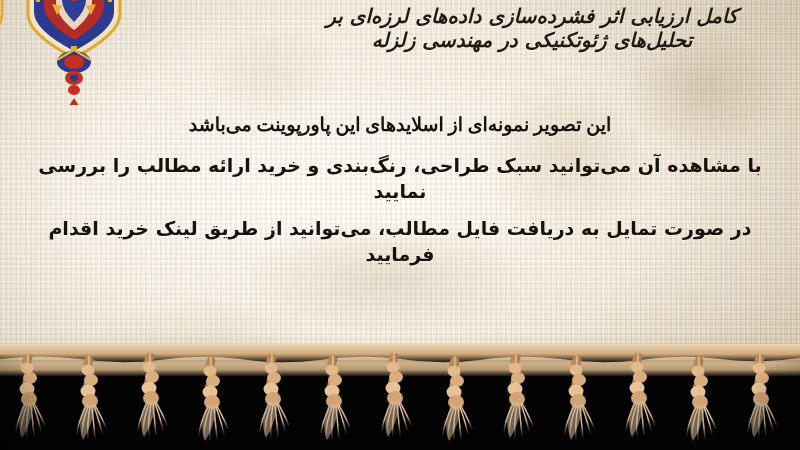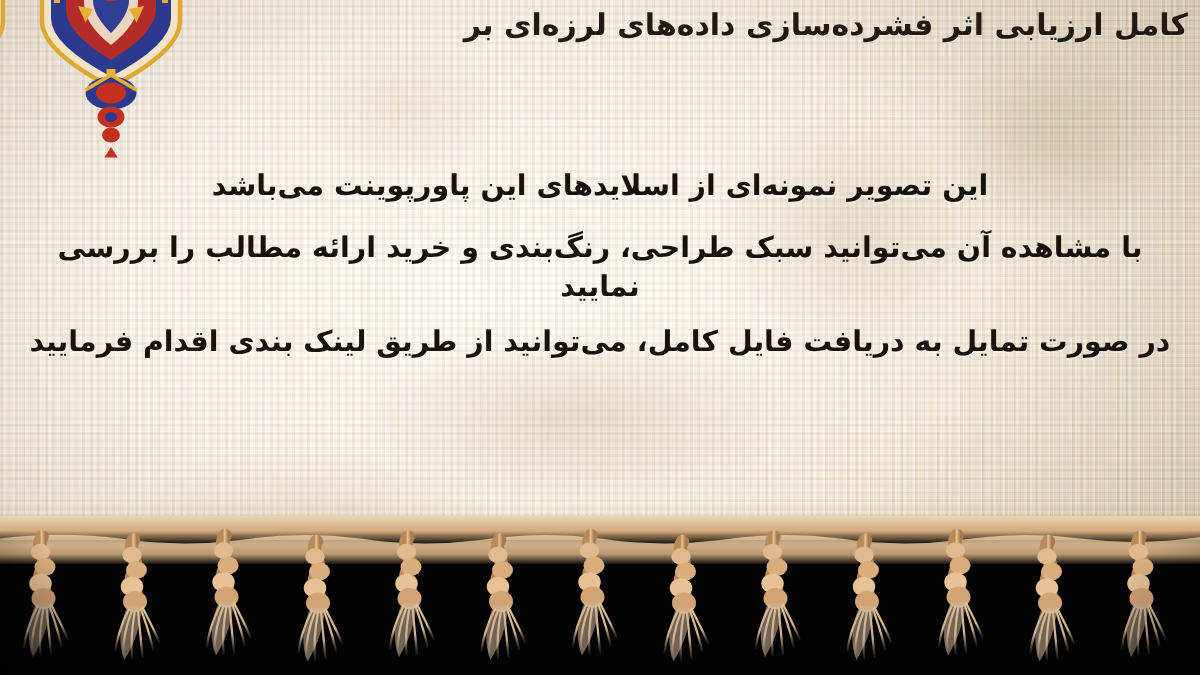--- a/index.html
+++ b/index.html
@@ -94,44 +94,46 @@
   .ornament { position: absolute; top: 0; width: 104px; height: 168px; }
   .ornament.o1 { left: 4px; }
   .ornament.o2 { left: 122px; }
 
   
   .title-block {
     position: absolute;
     top: 4px;
     right: 8px;
     width: 520px;
+    text-align: center;
     line-height: 1.22;
     color: #201a12;
     font-size: 20px;
     font-weight: 600;
     letter-spacing: 0.1px;
     text-shadow: 0 1px 0 rgba(255,255,255,0.45);
+    font-style: italic;
   }
   .body-block {
     position: absolute;
     top: 112px;
     right: 0;
     left: 0;
     text-align: center;
     color: #17120c;
   }
   .body-line {
     font-size: 19px;
     font-weight: 700;
     line-height: 1.34;
     margin: 0 0 12px 0;
     padding: 0 14px;
     text-shadow: 0 1px 0 rgba(255,255,255,0.40);
   }
-  .body-line.l1 { margin-bottom: 16px; }
+  .body-line.l1 { margin-bottom: 16px; font-family: Liberation Serif, serif; }
 
   
   .fringe-zone {
     position: absolute;
     left: 0;
     right: 0;
     bottom: 0;
     height: 90px;
     background: #030303;
   }
@@ -249,26 +251,27 @@
             <ellipse cx="0" cy="28" rx="6" ry="5" fill="#c4301f"></ellipse>
             <path d="M0 36 l4.5 7 -9 0 z" fill="#c4301f"></path>
           </g>
         </g>
       </svg>
     </div>
   </div>
 
   <div class="title-block">
     <div>کامل ارزیابی اثر فشرده‌سازی داده‌های لرزه‌ای بر</div>
+    <div>تحلیل‌های ژئوتکنیکی در مهندسی زلزله</div>
   </div>
 
   <div class="body-block">
     <p class="body-line l1">این تصویر نمونه‌ای از اسلایدهای این پاورپوینت می‌باشد</p>
     <p class="body-line">با مشاهده آن می‌توانید سبک طراحی، رنگ‌بندی و خرید ارائه مطالب را بررسی نمایید</p>
-    <p class="body-line">در صورت تمایل به دریافت فایل کامل، می‌توانید از طریق لینک بندی اقدام فرمایید</p>
+    <p class="body-line">در صورت تمایل به دریافت فایل مطالب، می‌توانید از طریق لینک خرید اقدام فرمایید</p>
   </div>
 
   <div class="fringe-fade" style="bottom:90px; top:auto;"></div>
   <div class="fringe-zone">
     <div class="fringe-edge"></div>
     <svg class="fringe-svg" width="800" height="106" viewBox="0 0 800 106" aria-hidden="true">
       <defs>
         <linearGradient id="rope" x1="0" y1="0" x2="1" y2="0">
           <stop offset="0%" stop-color="#b98a59"></stop>
           <stop offset="35%" stop-color="#e9c193"></stop>

